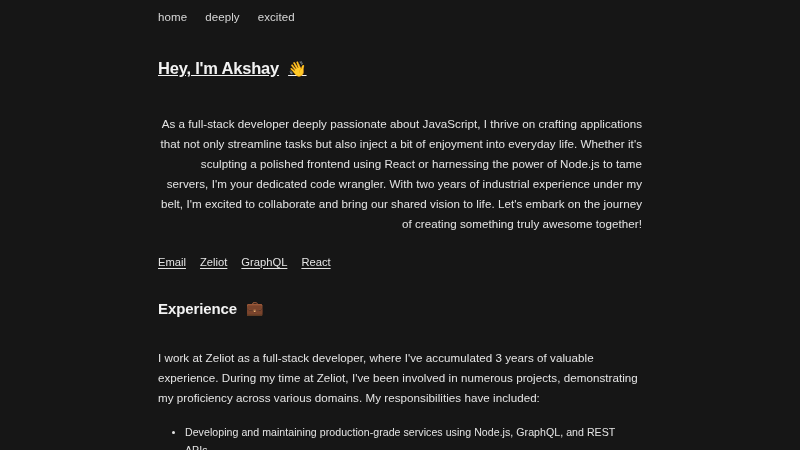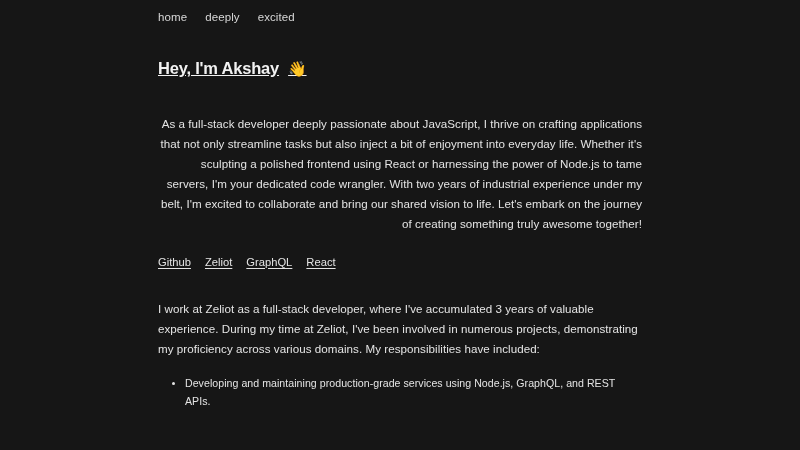--- a/index.html
+++ b/index.html
@@ -134,26 +134,30 @@
     </nav>
 
     <h1 class="title">
       <span>Hey, I'm Akshay</span>
       <span class="emoji">👋</span>
     </h1>
 
     <p class="intro">As a full-stack developer deeply passionate about JavaScript, I thrive on crafting applications that not only streamline tasks but also inject a bit of enjoyment into everyday life. Whether it's sculpting a polished frontend using React or harnessing the power of Node.js to tame servers, I'm your dedicated code wrangler. With two years of industrial experience under my belt, I'm excited to collaborate and bring our shared vision to life. Let's embark on the journey of creating something truly awesome together!</p>
 
     <div class="links">
-      <a href="#">Github</a>
+      <a href="#">Email</a>
       <a href="#">Zeliot</a>
       <a href="#">GraphQL</a>
       <a href="#">React</a>
     </div>
 
+    <h2 class="section">
+      <span>Experience</span>
+      <span class="emoji">💼</span>
+    </h2>
 
     <p class="exp-intro">I work at Zeliot as a full-stack developer, where I've accumulated 3 years of valuable experience. During my time at Zeliot, I've been involved in numerous projects, demonstrating my proficiency across various domains. My responsibilities have included:</p>
 
     <ul class="bullets">
       <li>Developing and maintaining production-grade services using Node.js, GraphQL, and REST APIs.</li>
 
     </ul>
 
   </div>
 </div>

